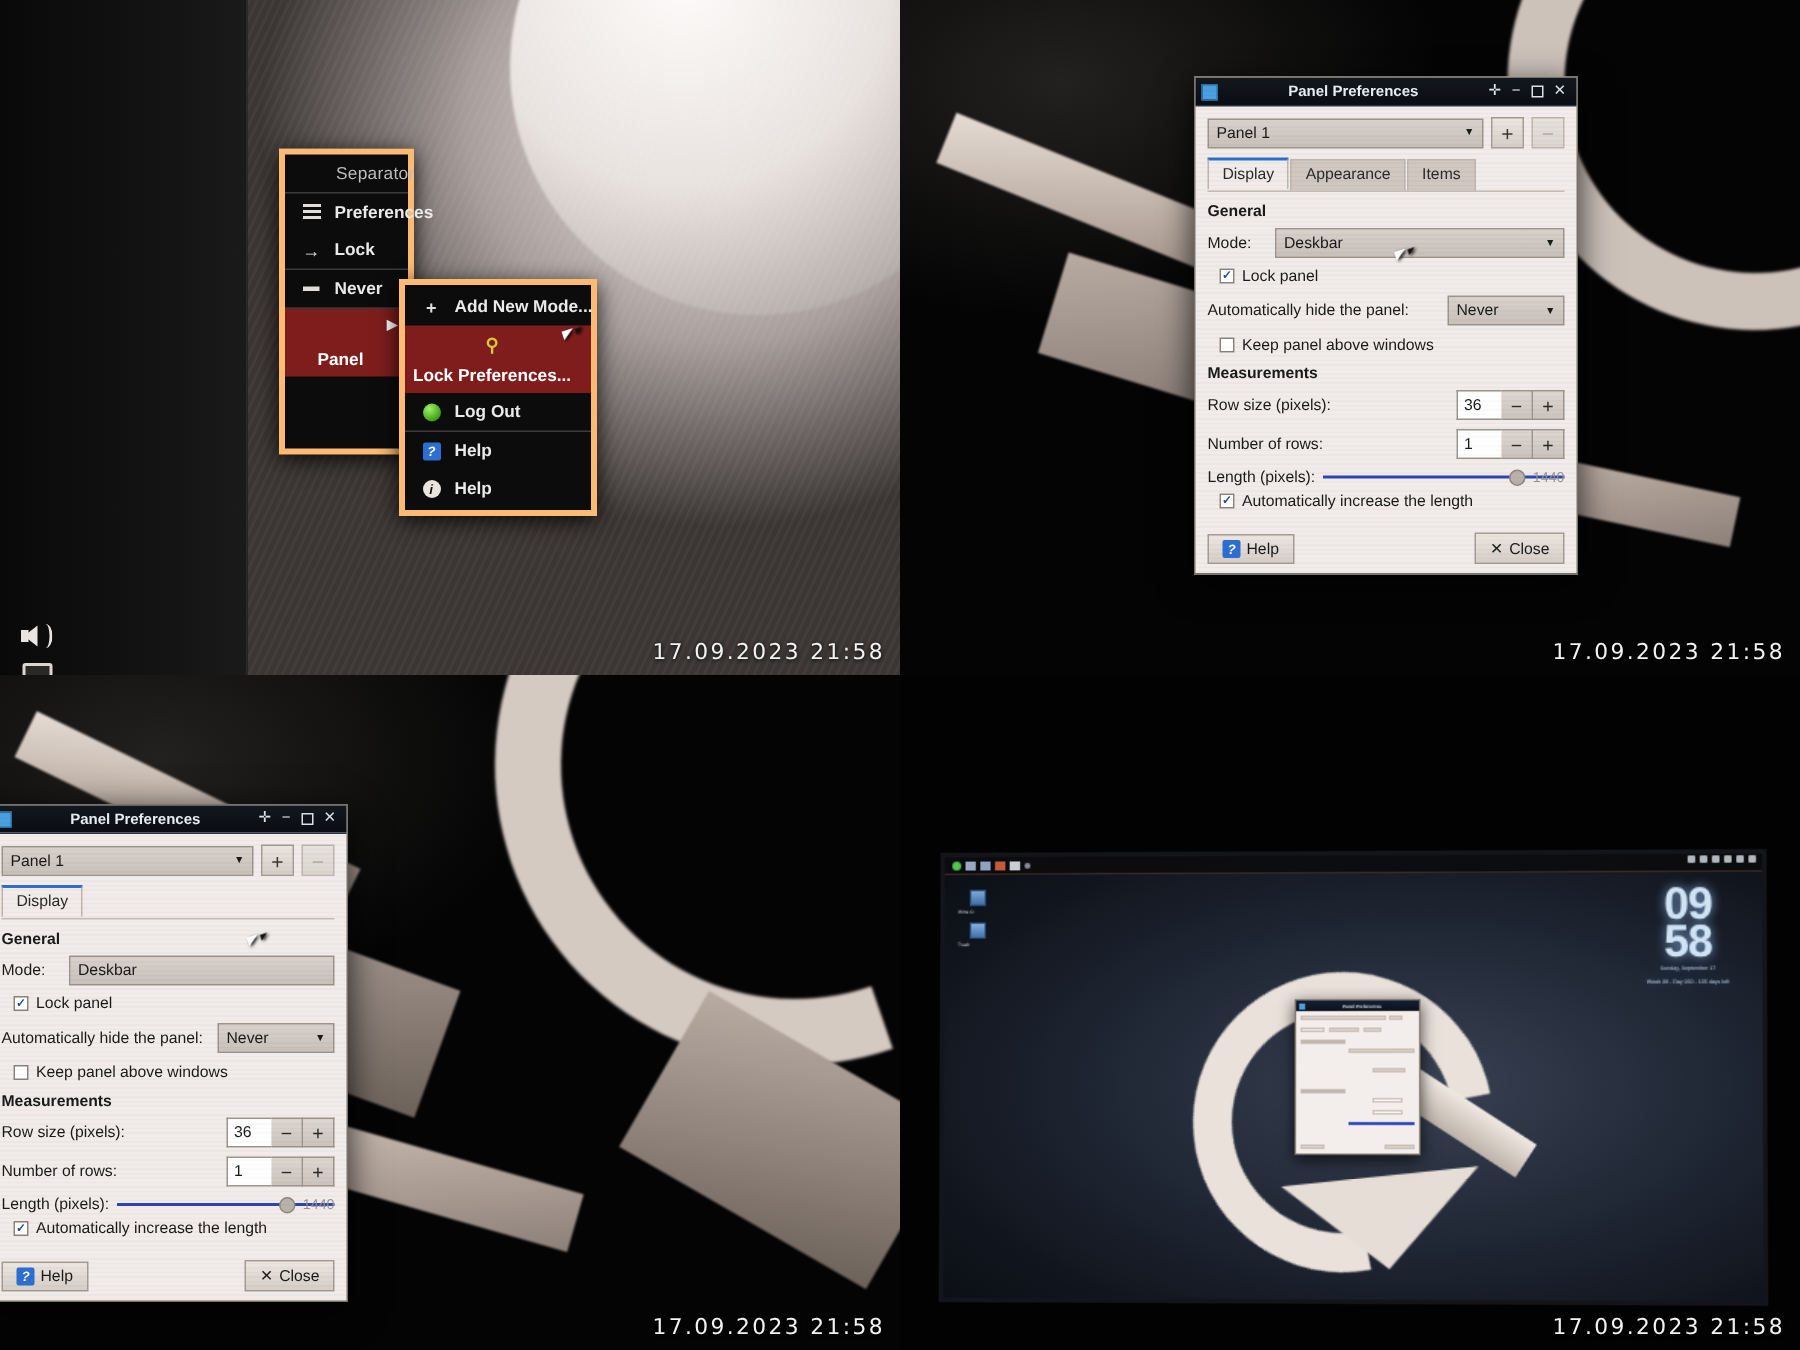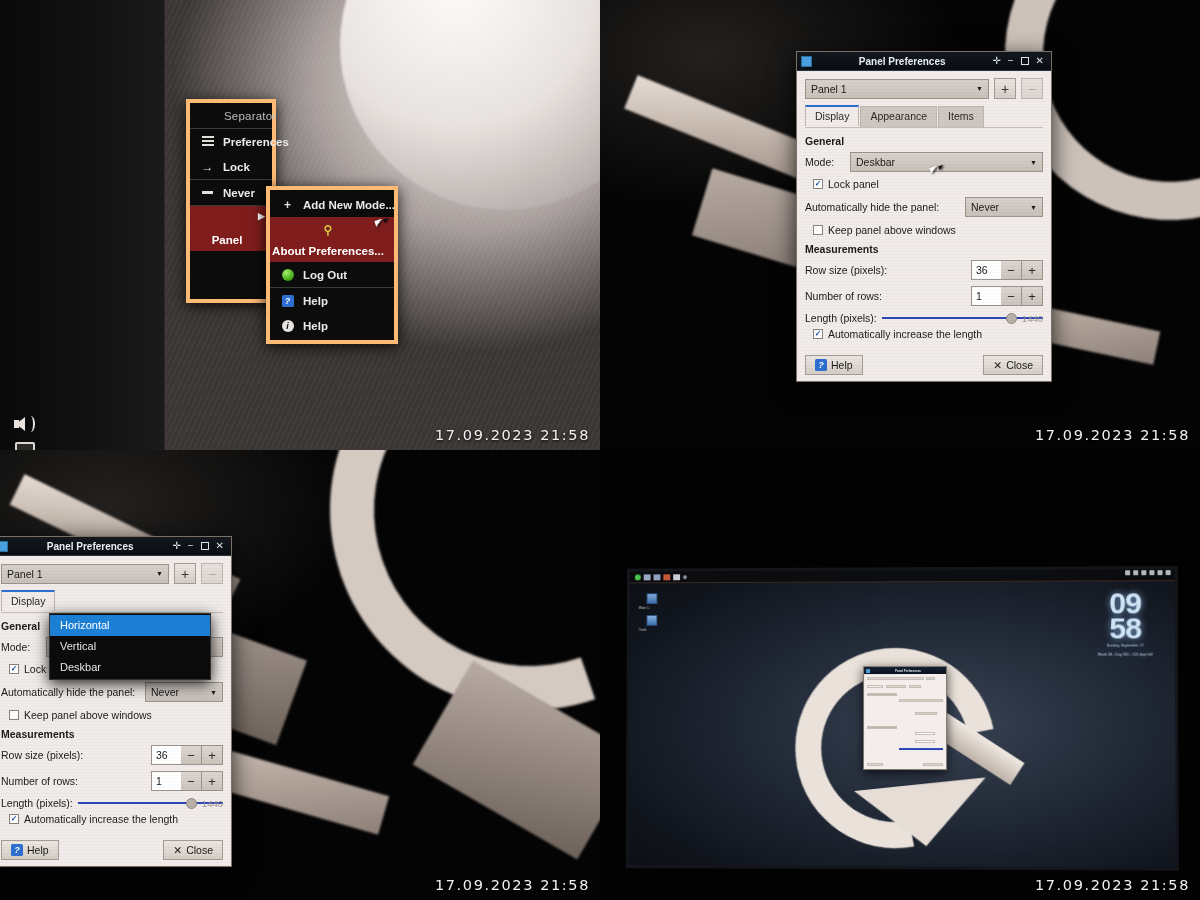--- a/index.html
+++ b/index.html
@@ -321,21 +321,21 @@
       <div style="height:46px;"></div>
     </div>
 
     <div class="ctxmenu" style="left:266px; top:186px; width:132px;">
       <div class="mi">
         <span class="ic ic-plus">+</span>
         <span>Add New Mode...</span>
       </div>
       <div class="mi sel">
         <span class="ic ic-pref">⚲</span>
-        <span>About Preferences...</span>
+        <span>Lock Preferences...</span>
       </div>
       <div class="mi">
         <span class="ic">
             <i class="ic-green"></i>
           </span>
         <span>Log Out</span>
       </div>
       <div class="mi sep-top">
         <span class="ic">
             <i class="ic-help">?</i>
@@ -567,25 +567,20 @@
           <div class="gbtn">
             <i class="ic-help">?</i>
             <span>Help</span>
           </div>
           <div class="gbtn">
             <span>✕</span>
             <span>Close</span>
           </div>
         </div>
 
-        <div class="droplist" style="left:56px; top:57px; width:162px;">
-          <div class="dl-item sel">Horizontal</div>
-          <div class="dl-item">Vertical</div>
-          <div class="dl-item">Deskbar</div>
-        </div>
         <div class="cursor" style="left:172px; top:67px;"></div>
       </div>
     </div>
 
     <div class="stamp">17.09.2023 21:58</div>
   </div>
 
   <div class="quad">
     <div class="scene" style="background:#020202;"></div>
 

